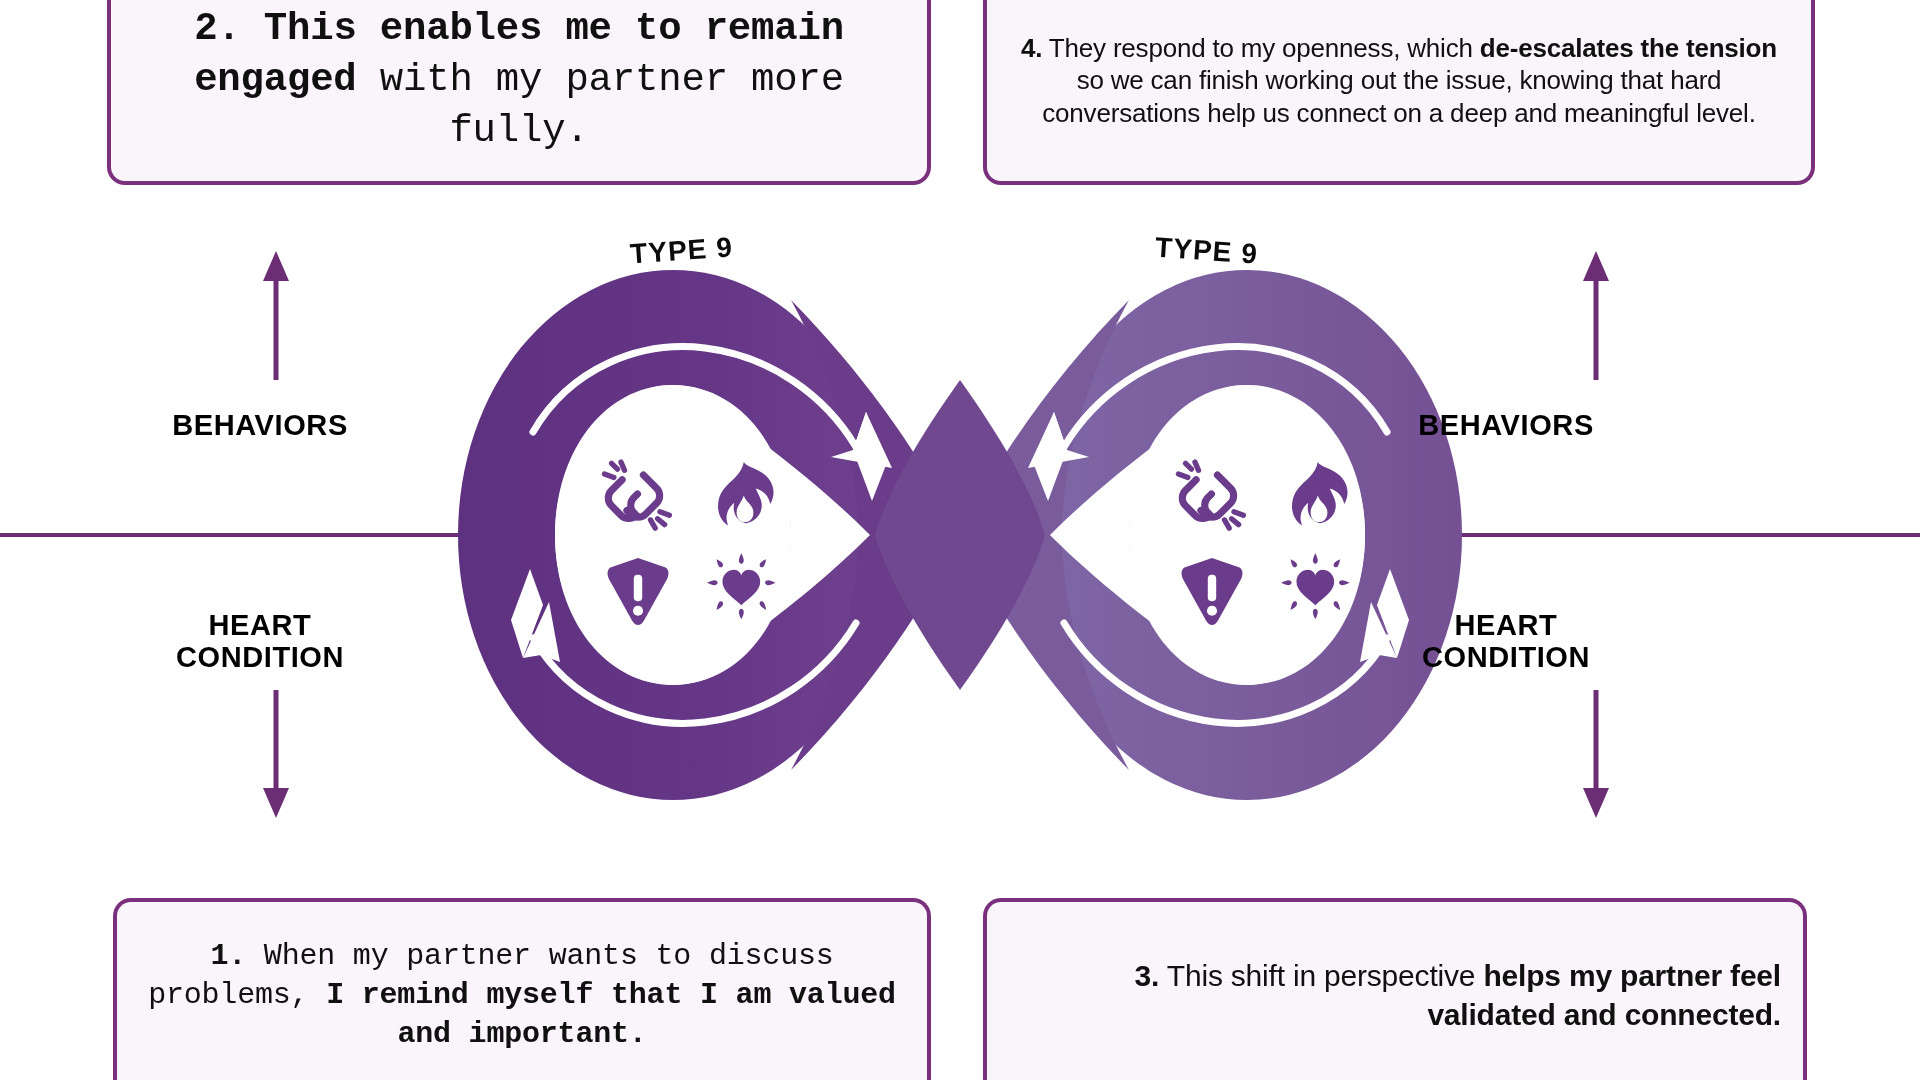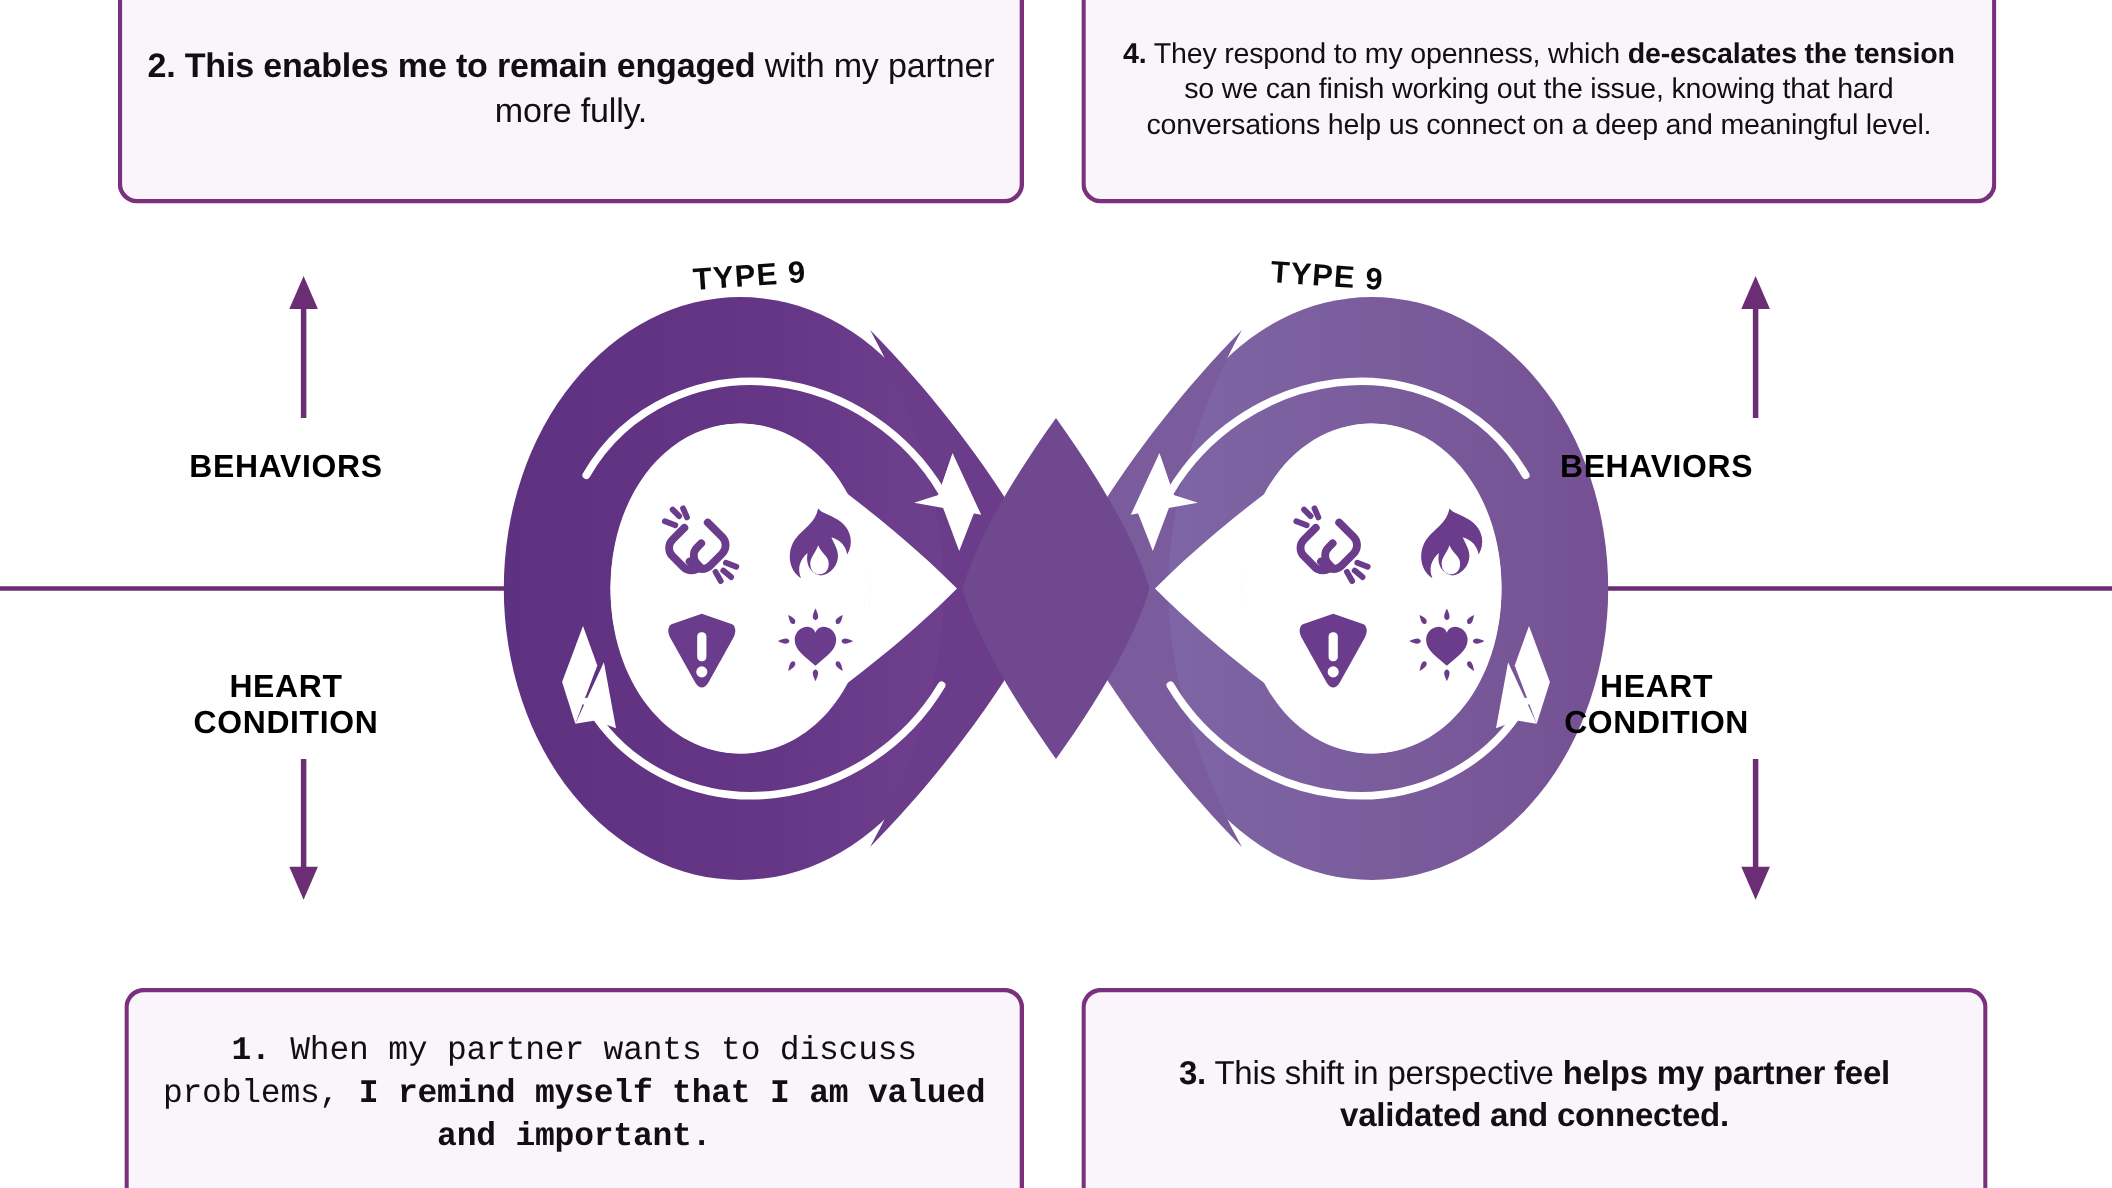--- a/index.html
+++ b/index.html
@@ -45,21 +45,21 @@
     font-weight: 400;
   }
   .callout p b { font-weight: 700; }
 
   #box-2 {
     left: 107px; top: -20px;
     width: 824px; height: 205px;
     border-top: none;
     border-radius: 0 0 18px 18px;
   }
-  #box-2 p { font-size: 31px; }
+  #box-2 p { font-size: 39px; font-family: Liberation Mono, monospace; }
 
   #box-4 {
     left: 983px; top: -20px;
     width: 832px; height: 205px;
     border-top: none;
     border-radius: 0 0 18px 18px;
   }
   #box-4 p { font-size: 26px; line-height: 1.24; }
 
   #box-1 {
@@ -69,21 +69,21 @@
     border-radius: 18px 18px 0 0;
   }
   #box-1 p { font-size: 30px; font-family: Liberation Mono, monospace; }
 
   #box-3 {
     left: 983px; top: 898px;
     width: 824px; height: 190px;
     border-bottom: none;
     border-radius: 18px 18px 0 0;
   }
-  #box-3 p { font-size: 30px; }
+  #box-3 p { font-size: 30px; text-align: right; }
 
   
   .side-label {
     position: absolute;
     text-align: center;
     font-weight: 700;
     font-size: 29px;
     letter-spacing: 0.6px;
     color: #000000;
     line-height: 1.12;

